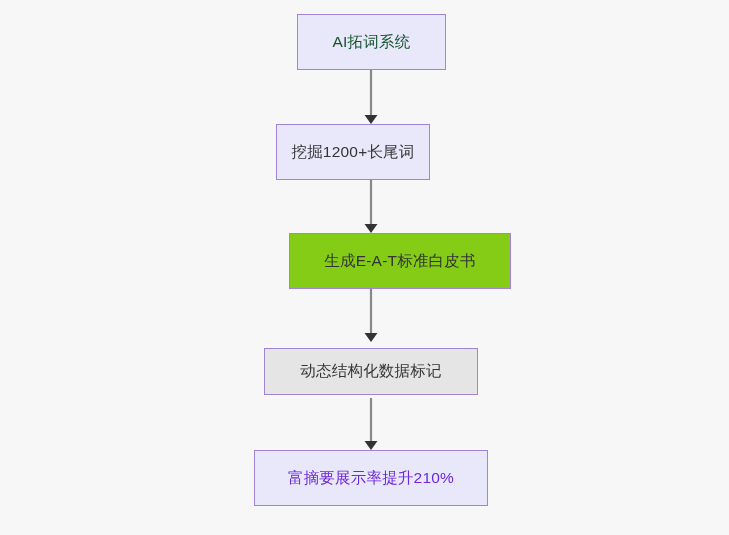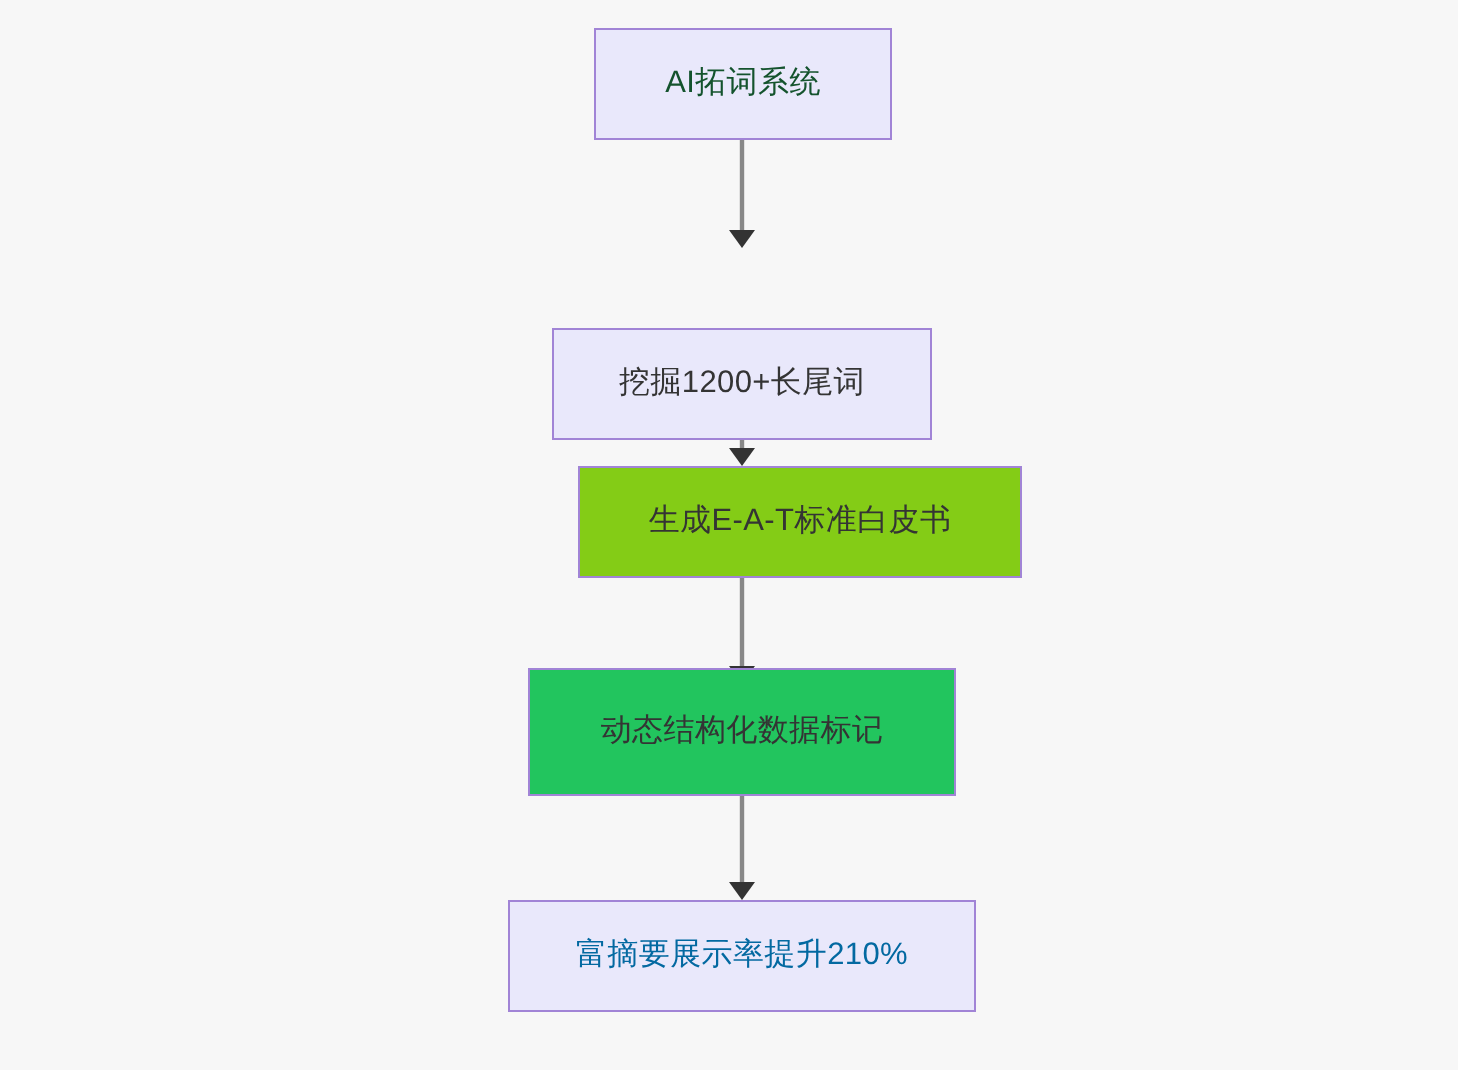--- a/index.html
+++ b/index.html
@@ -76,29 +76,29 @@
       <svg width="24" height="52" viewBox="0 0 24 52">
         <line x1="12" y1="0" x2="12" y2="44" stroke="#888888" stroke-width="2.2"></line>
         <polygon points="5.5,43 18.5,43 12,52" fill="#333333"></polygon>
       </svg>
     </div>
 
   <div class="node" id="node-0" style="left: 297px; top: 14px; width: 149px; height: 56px; background: rgb(233, 232, 251); border-color: rgb(161, 132, 214); color: #14532d;">
     <span class="node-label">AI拓词系统</span>
   </div>
 
-  <div class="node" id="node-1" style="left: 276px; top: 124px; width: 190px; height: 56px; background: rgb(233, 232, 251); border-color: rgb(161, 132, 214); color: rgb(52, 52, 52); margin-top: 40px;">
+  <div class="node" id="node-1" style="left: 276px; top: 124px; width: 154px; height: 56px; background: rgb(233, 232, 251); border-color: rgb(161, 132, 214); color: rgb(52, 52, 52);">
     <span class="node-label">挖掘1200+长尾词</span>
   </div>
 
   <div class="node" id="node-2" style="left: 261px; top: 233px; width: 222px; height: 56px; background: #84cc16; border-color: rgb(161, 132, 214); color: rgb(52, 52, 52); margin-left: 28px;">
     <span class="node-label">生成E-A-T标准白皮书</span>
   </div>
 
-  <div class="node" id="node-3" style="left: 264px; top: 334px; width: 214px; height: 64px; background: #22c55e; border-color: rgb(161, 132, 214); color: rgb(52, 52, 52);">
+  <div class="node" id="node-3" style="left: 264px; top: 348px; width: 214px; height: 47px; background: #e5e5e5; border-color: rgb(161, 132, 214); color: rgb(52, 52, 52);">
     <span class="node-label">动态结构化数据标记</span>
   </div>
 
-  <div class="node" id="node-4" style="left: 254px; top: 450px; width: 234px; height: 56px; background: rgb(233, 232, 251); border-color: rgb(161, 132, 214); color: #0369a1;">
+  <div class="node" id="node-4" style="left: 254px; top: 450px; width: 234px; height: 56px; background: rgb(233, 232, 251); border-color: rgb(161, 132, 214); color: #6d28d9;">
     <span class="node-label">富摘要展示率提升210%</span>
   </div>
 
 </div>
 
 </body></html>

